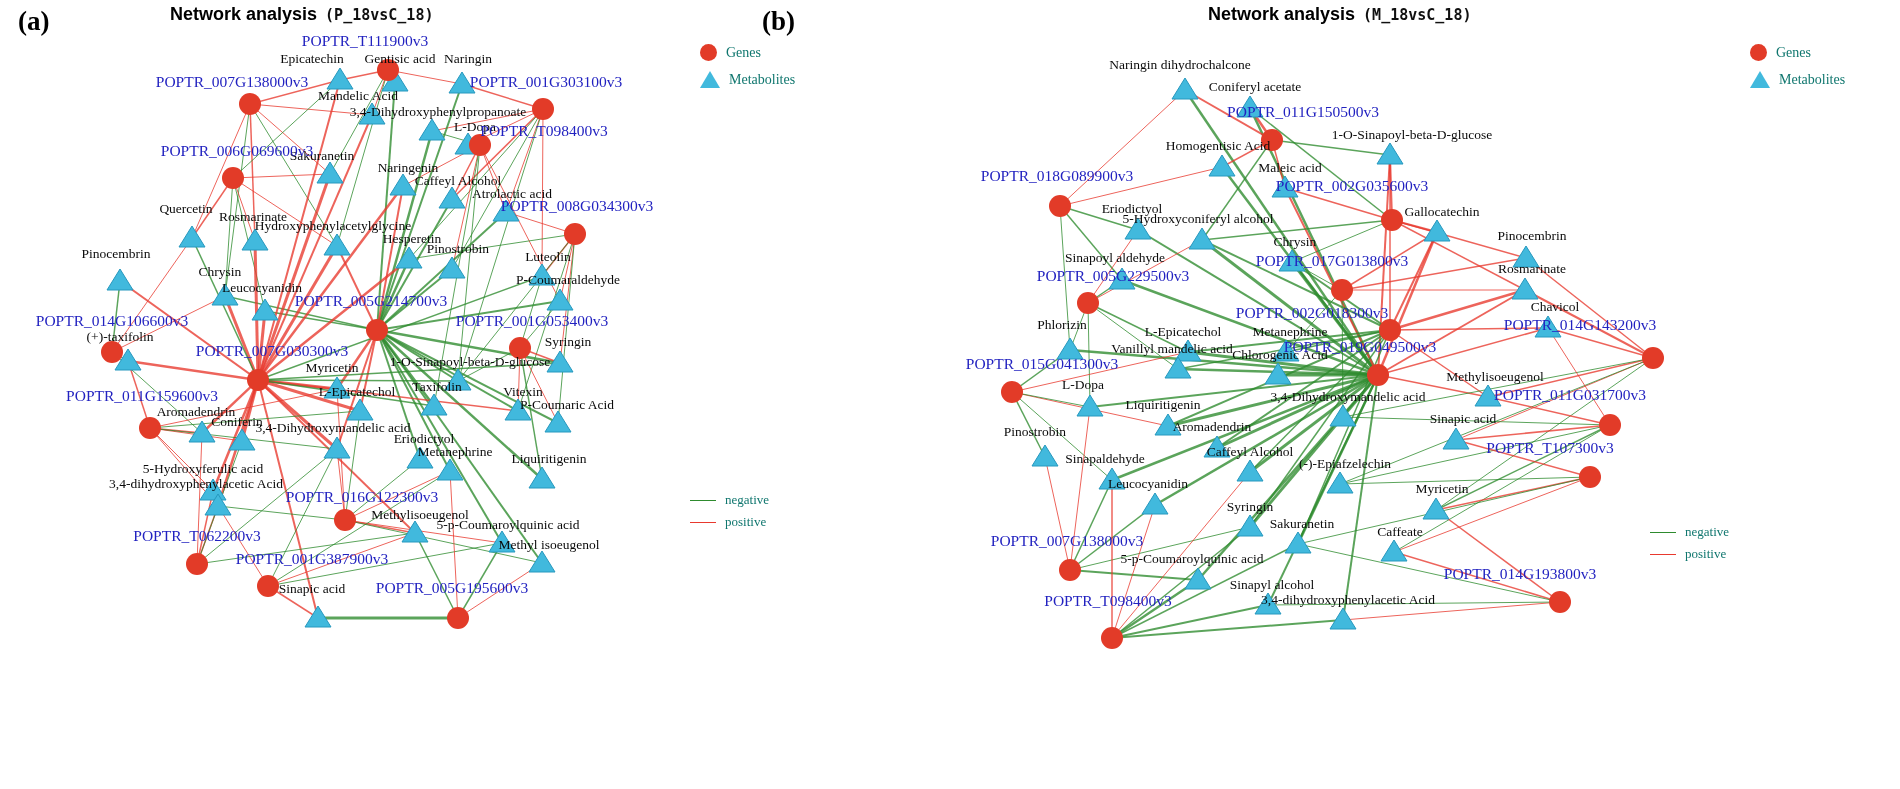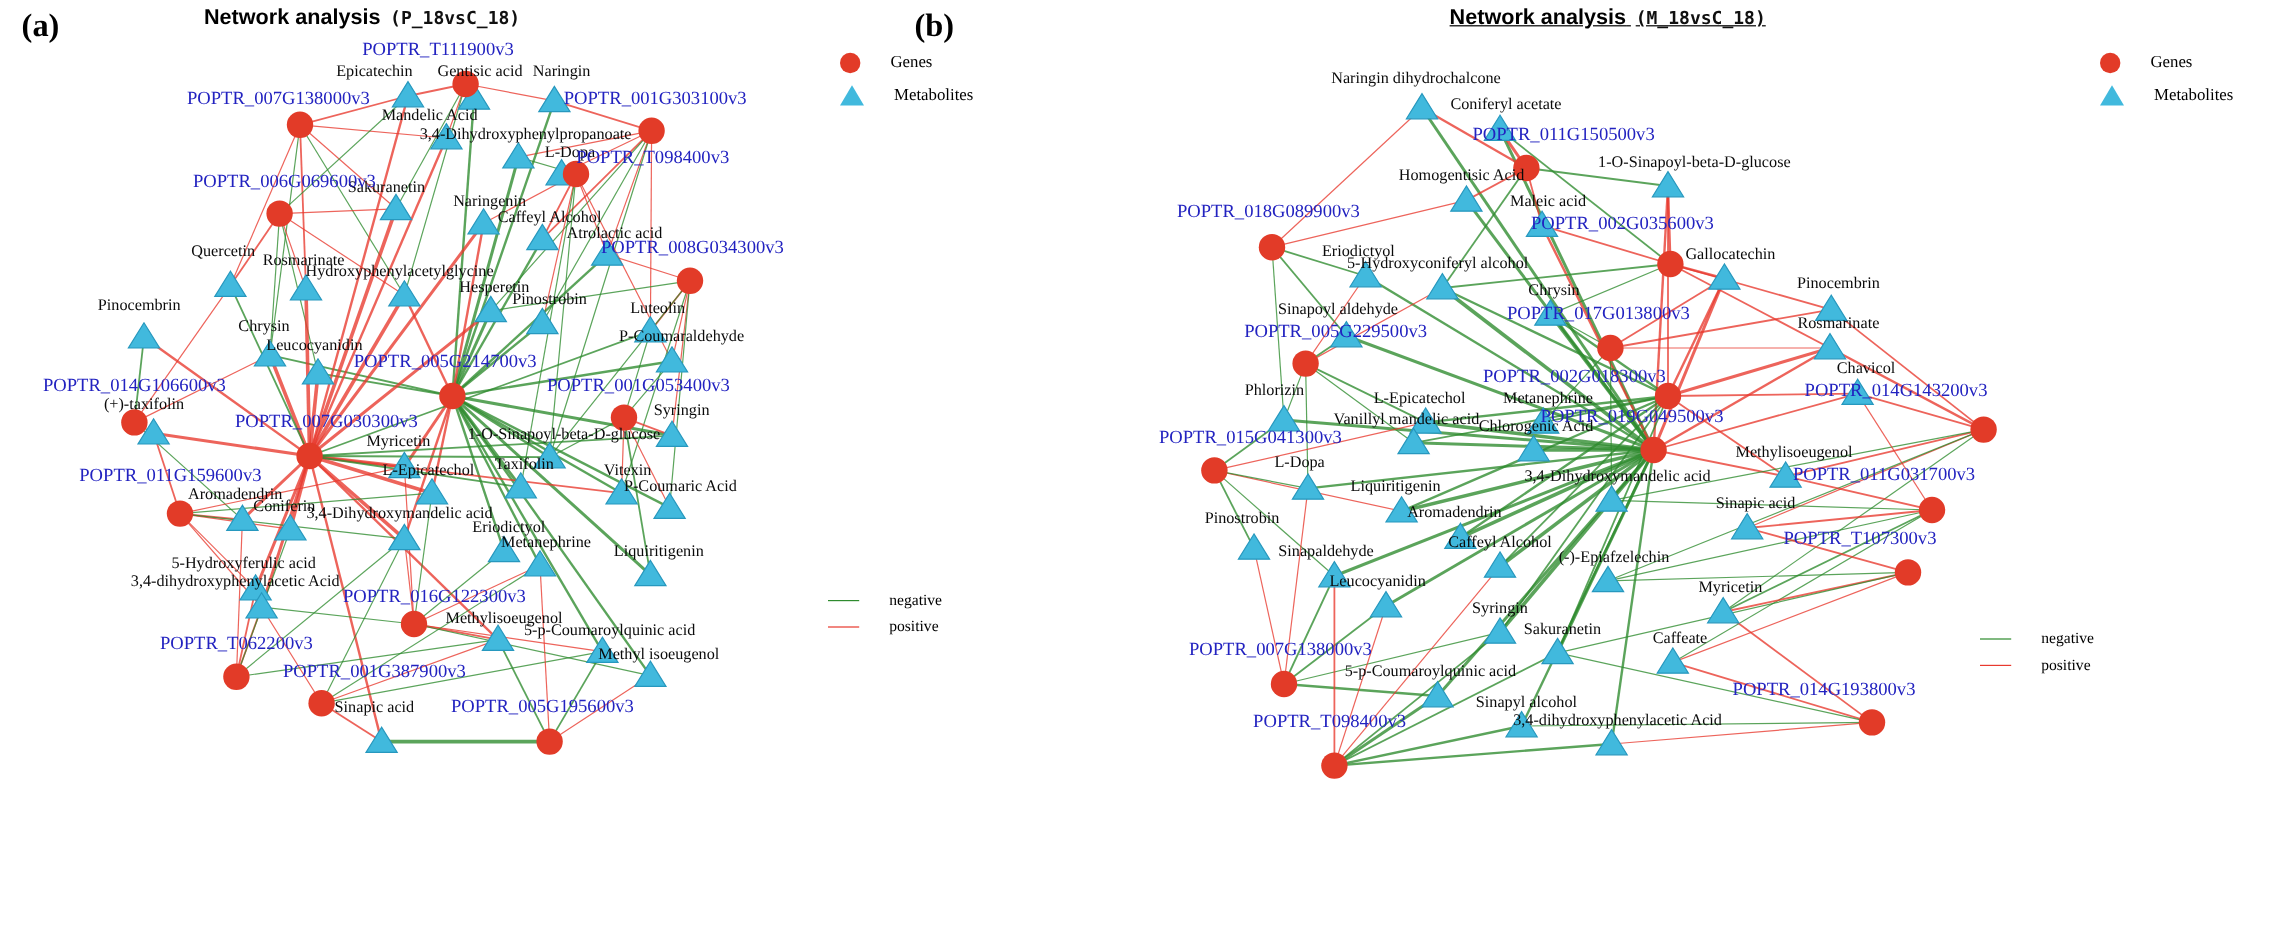--- a/index.html
+++ b/index.html
@@ -8,28 +8,28 @@
   .panel{position:absolute;top:0;height:789px;width:950px;}
   .panel-a{left:0;}
   .panel-b{left:950px;}
   .panel svg{position:absolute;left:0;top:0;}
   .panel-letter{position:absolute;top:6px;font-family:"Liberation Serif",serif;
                 font-weight:bold;font-size:27px;color:#000;z-index:6;}
   .letter-a{left:18px;}
   .letter-b{left:762px;}
   .title{position:absolute;top:4px;white-space:nowrap;z-index:5;}
   .panel-a .title{left:170px;}
-  .panel-b .title{left:258px;text-decoration:underline;}
+  .panel-b .title{left:258px;}
   .title-main{font-family:"Liberation Sans",sans-serif;font-weight:bold;font-size:18px;color:#000000;}
   .title-code{font-family:"DejaVu Sans Mono",monospace;font-weight:bold;font-size:15px;color:#101010;margin-left:4px;}
   .legend-top{position:absolute;z-index:5;}
   .panel-a .legend-top{left:700px;top:44px;}
   .panel-b .legend-top{left:800px;top:44px;}
-  .legend-row{display:flex;align-items:center;gap:25px;margin-bottom:10px;
-              font-family:"Liberation Serif",serif;font-size:14px;color:#000000;}
+  .legend-row{display:flex;align-items:center;gap:9px;margin-bottom:10px;
+              font-family:"Liberation Serif",serif;font-size:14px;color:#0f766e;}
   .legend-circle{width:17px;height:17px;border-radius:50%;display:inline-block;flex:0 0 auto;}
   .legend-triangle{width:0;height:0;border-left:10px solid transparent;border-right:10px solid transparent;
                    display:inline-block;flex:0 0 auto;}
   .legend-edge{position:absolute;z-index:5;text-align:center;}
   .panel-a .legend-edge{left:690px;top:492px;}
   .panel-b .legend-edge{left:700px;top:524px;}
   .legend-edge .legend-row{margin-bottom:6px;font-size:13px;}
   .legend-line{width:26px;height:0;border-top-style:solid;border-top-width:1.6px;display:inline-block;flex:0 0 auto;}
   .met-label{font-family:"Liberation Serif",serif;font-size:13.5px;fill:#0a0a0a;}
   .gene-label{font-family:"Liberation Serif",serif;font-size:15.5px;fill:#2222c0;}

